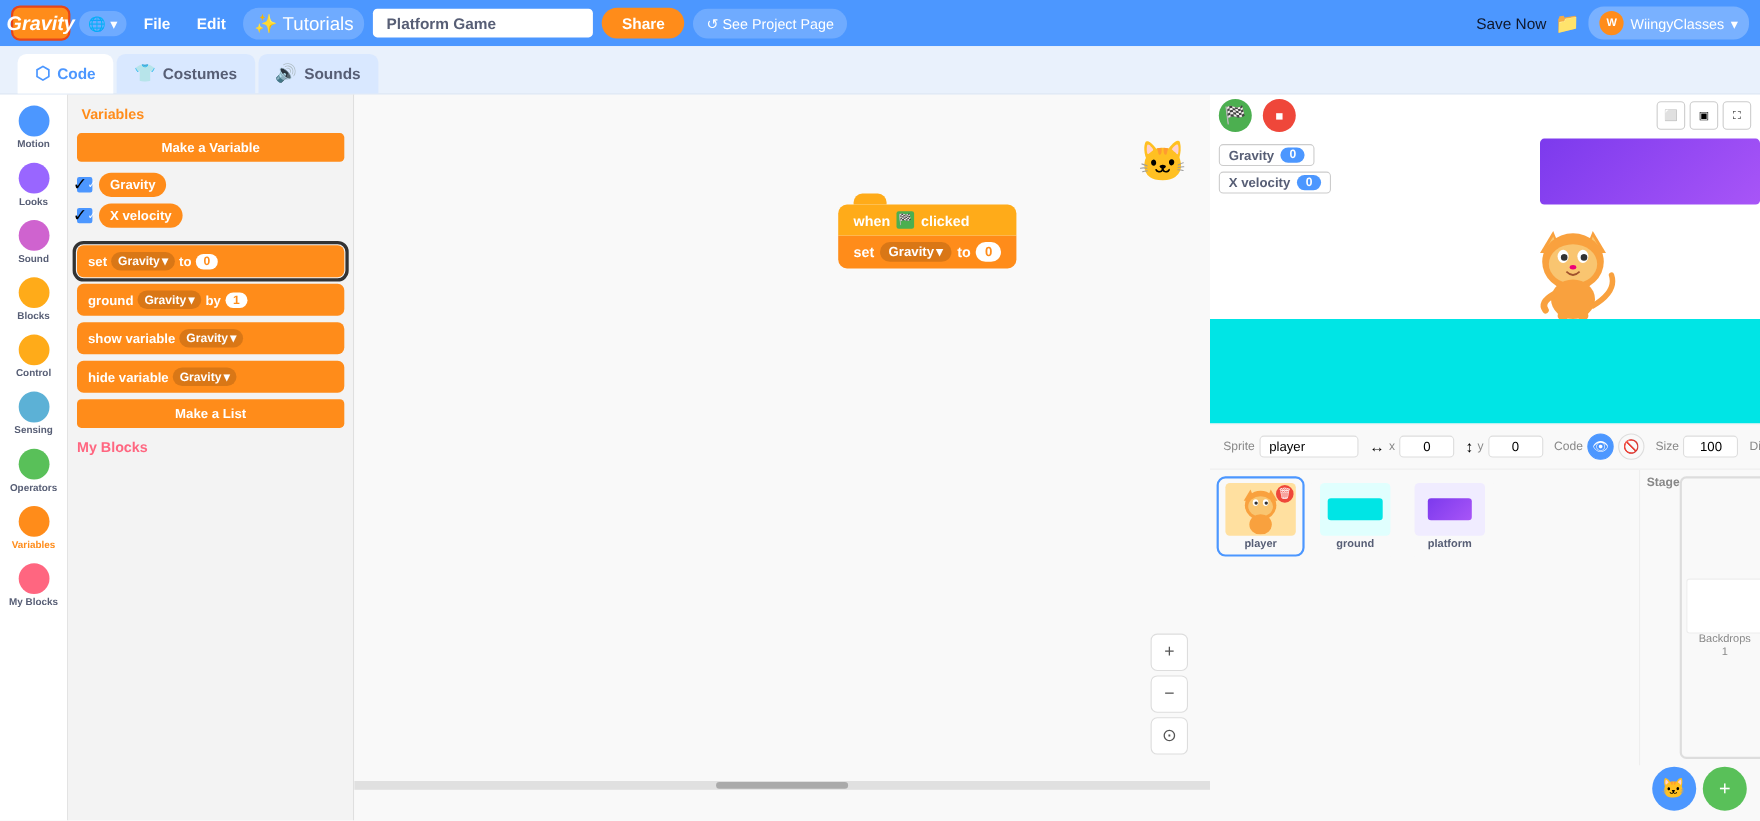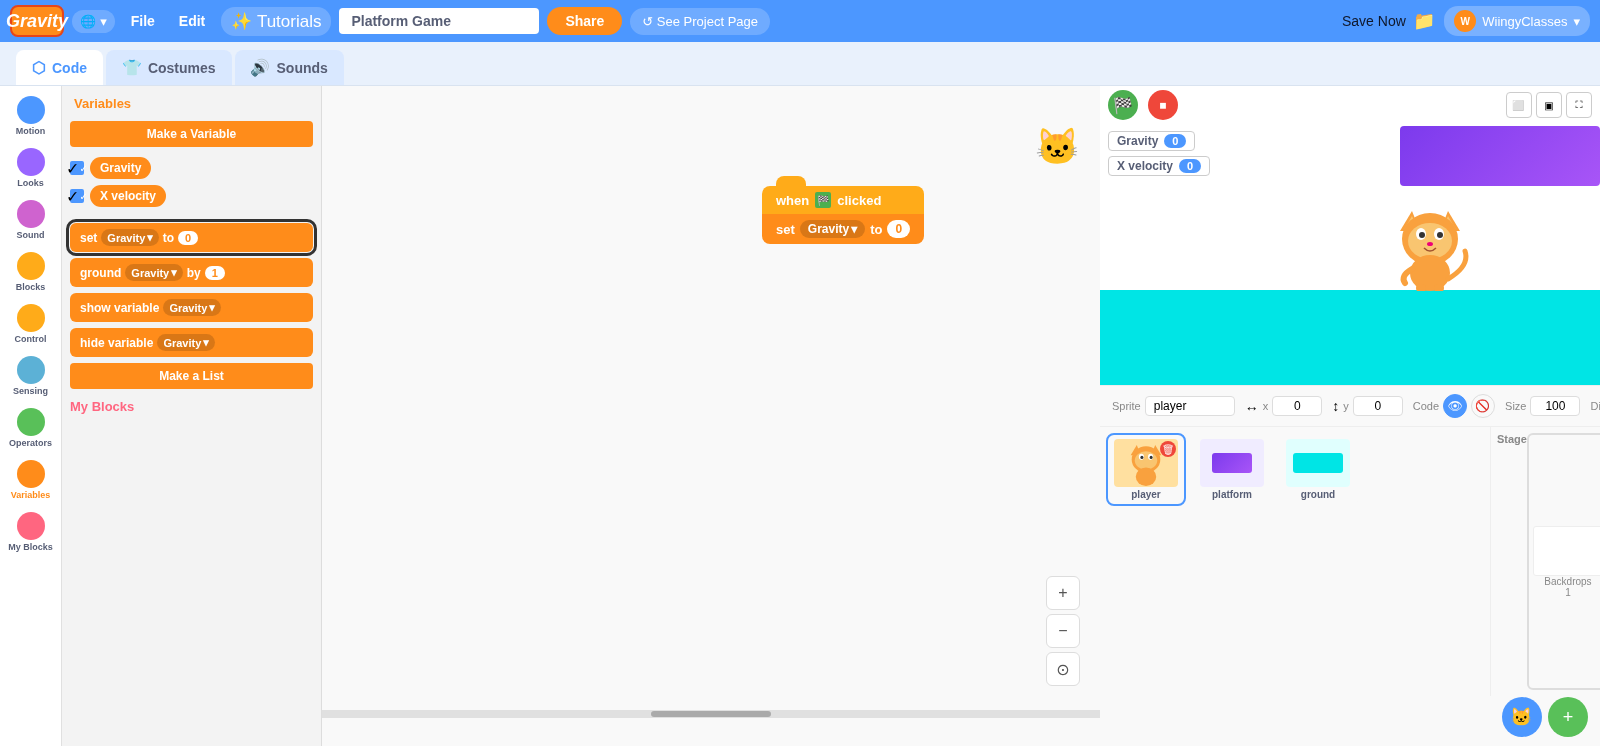--- a/index.html
+++ b/index.html
@@ -871,31 +871,31 @@
               <ellipse cx="49" cy="33" rx="5" ry="6" fill="white"></ellipse>
               <circle cx="32" cy="34" r="3" fill="#333"></circle>
               <circle cx="50" cy="34" r="3" fill="#333"></circle>
               <ellipse cx="40" cy="72" rx="20" ry="18" fill="#f9a13e"></ellipse>
             </svg>
           </div>
           <span class="sprite-card-label">player</span>
         </div>
 
         <div class="sprite-card">
+          <div class="sprite-thumb" style="background:#e0fffe;">
+            <div style="width:50px;height:20px;background:#00e5e5;border-radius:3px;"></div>
+          </div>
+          <span class="sprite-card-label">ground</span>
+        </div>
+
+        <div class="sprite-card">
           <div class="sprite-thumb" style="background:#f0ecff;">
             <div style="width:40px;height:20px;background:linear-gradient(135deg,#7c3aed,#a855f7);border-radius:3px;"></div>
           </div>
           <span class="sprite-card-label">platform</span>
-        </div>
-
-        <div class="sprite-card">
-          <div class="sprite-thumb" style="background:#e0fffe;">
-            <div style="width:50px;height:20px;background:#00e5e5;border-radius:3px;"></div>
-          </div>
-          <span class="sprite-card-label">ground</span>
         </div>
       </div>
 
       <div class="stage-section">
         <div class="stage-section-label">Stage</div>
         <div style="flex:1;border:2px solid #ddd;border-radius:6px;background:#f9f9f9;display:flex;flex-direction:column;align-items:center;justify-content:center;padding:4px;">
           <div style="width:70px;height:50px;background:white;border:1px solid #eee;border-radius:3px;"></div>
           <span class="stage-backdrop-count">Backdrops</span>
           <span class="stage-backdrop-count">1</span>
         </div>

